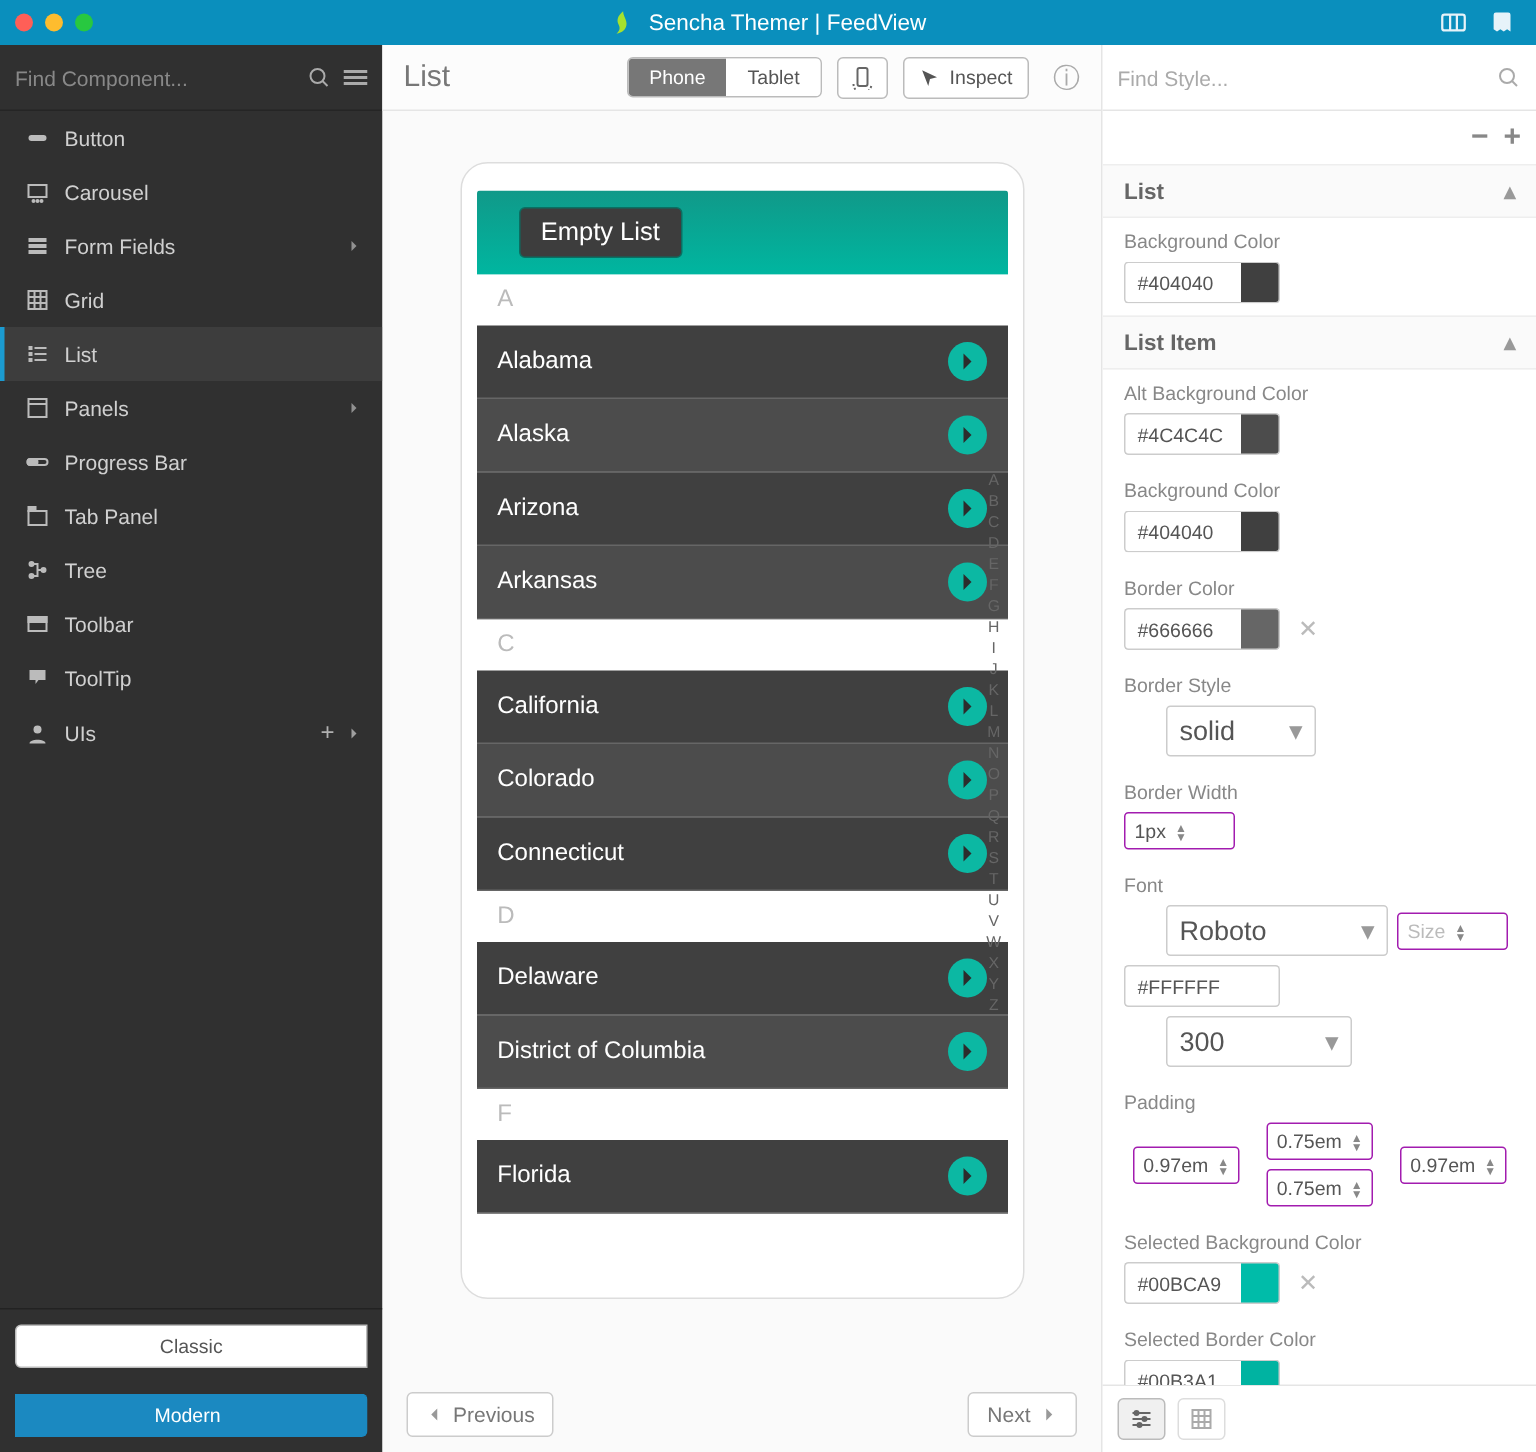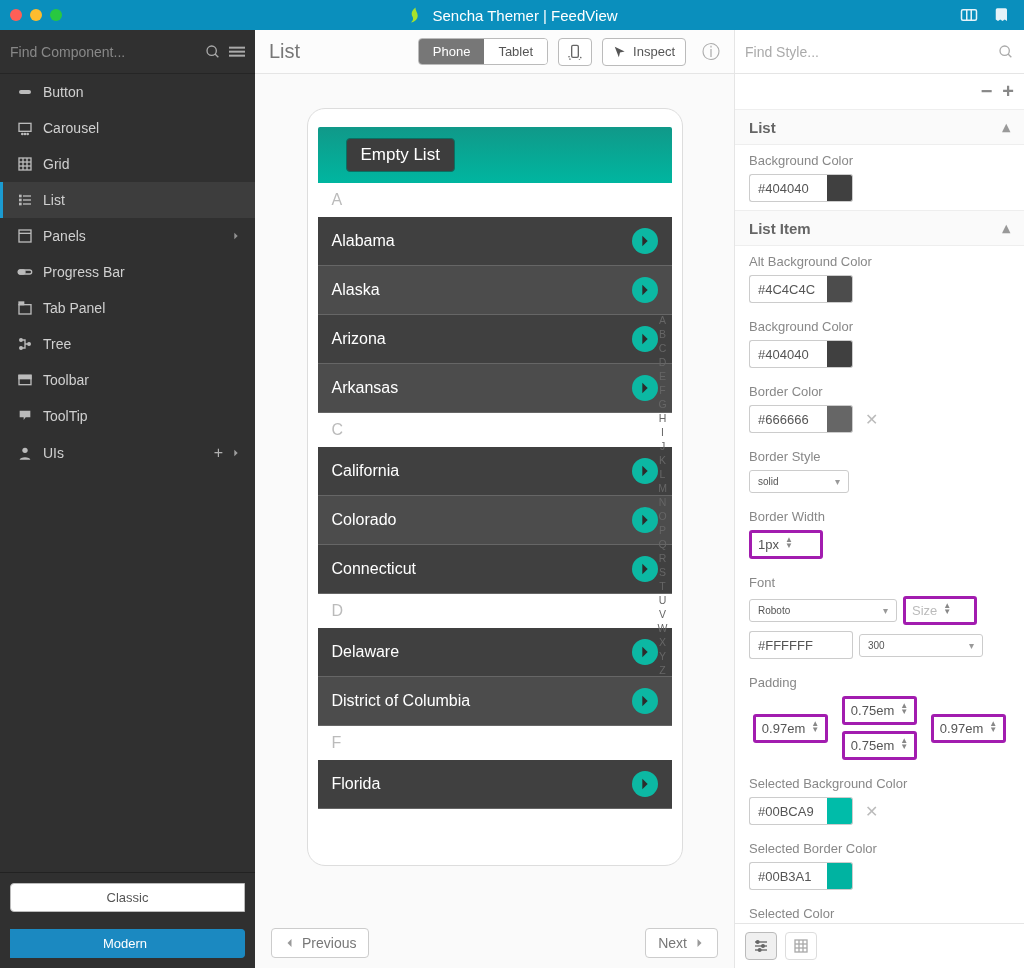--- a/index.html
+++ b/index.html
@@ -203,27 +203,27 @@
   border:1px solid #ccc; border-radius:3px; padding:5px 8px;
   font-size:13px; color:#555; background:#fff;
 }
 .color-input { width:78px; }
 .swatch { width:26px; height:28px; border:1px solid #ccc; border-left:0; border-radius:0 3px 3px 0;}
 .swatch-join { display:flex; }
 .swatch-join .text-input { border-radius:3px 0 0 3px; border-right:0;}
 .clear-x { color:#bbb; font-size:16px; margin-left:6px; cursor:pointer;}
 .select-input {
   border:1px solid #ccc; border-radius:3px; padding:5px 8px;
-  font-size:10px; color:#555; background:#fff;
-  display:flex; align-items:center; gap:6px;
+  font-size:18px; color:#555; background:#fff;
+  display:flex; align-items:center; gap:6px;margin-left:28px;
 }
 .select-input .caret { margin-left:auto; color:#999;}
 .spinner {
-  border:3px solid #a21caf; border-radius:3px;
-  display:flex; align-items:flex-start; padding:4px 6px; gap:6px;
+  border:1px solid #a21caf; border-radius:3px;
+  display:flex; align-items:flex-end; padding:4px 6px; gap:6px;
   font-size:13px; color:#555;
 }
 .spinner .spin-arrows { display:flex; flex-direction:column; line-height:6px; font-size:8px; color:#888;}
 .padding-grid {
   display:grid; grid-template-columns:auto auto auto; grid-template-rows:auto auto; gap:6px;
   align-items:center; justify-items:center;
 }
 .pgc-top { grid-column:2; grid-row:1;}
 .pgc-left { grid-column:1; grid-row:1 / span 2;}
 .pgc-right { grid-column:3; grid-row:1 / span 2;}
@@ -306,20 +306,35 @@
               <rect x="3" y="5" width="18" height="12"></rect>
               <circle cx="8" cy="21" r="1" fill="#bbb"></circle>
               <circle cx="12" cy="21" r="1" fill="#bbb"></circle>
               <circle cx="16" cy="21" r="1" fill="#bbb"></circle>
             </svg>
           </span>
           <span>Carousel</span>
         </div>
         <div class="sidebar-item">
           <span class="sidebar-icon">
+            <svg width="16" height="16" viewBox="0 0 24 24" fill="#bbb">
+              <rect x="3" y="4" width="18" height="4"></rect>
+              <rect x="3" y="10" width="18" height="4"></rect>
+              <rect x="3" y="16" width="18" height="4"></rect>
+            </svg>
+          </span>
+          <span>Form Fields</span>
+          <span class="chev">
+            <svg width="10" height="10" viewBox="0 0 24 24" fill="#bbb">
+              <path d="M8 4l8 8-8 8z"></path>
+            </svg>
+          </span>
+        </div>
+        <div class="sidebar-item">
+          <span class="sidebar-icon">
             <svg width="16" height="16" viewBox="0 0 24 24" fill="none" stroke="#bbb" stroke-width="2">
               <rect x="3" y="3" width="18" height="18"></rect>
               <line x1="3" y1="9" x2="21" y2="9"></line>
               <line x1="3" y1="15" x2="21" y2="15"></line>
               <line x1="9" y1="3" x2="9" y2="21"></line>
               <line x1="15" y1="3" x2="15" y2="21"></line>
             </svg>
           </span>
           <span>Grid</span>
         </div>

